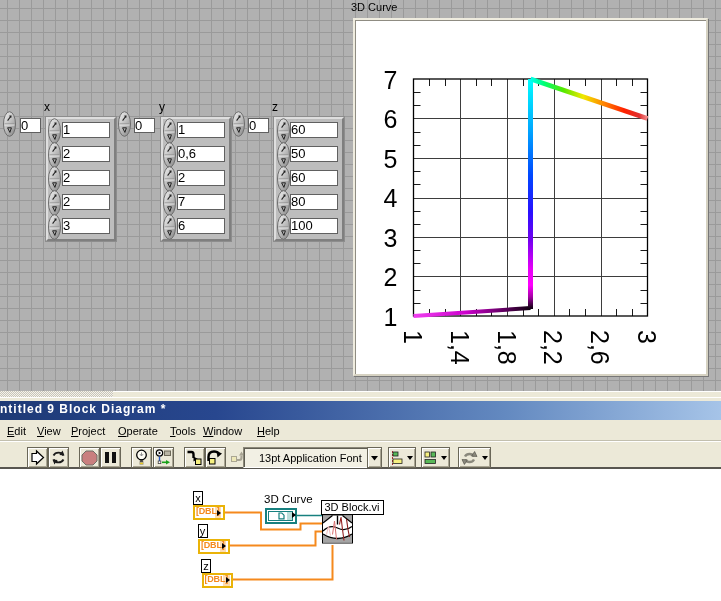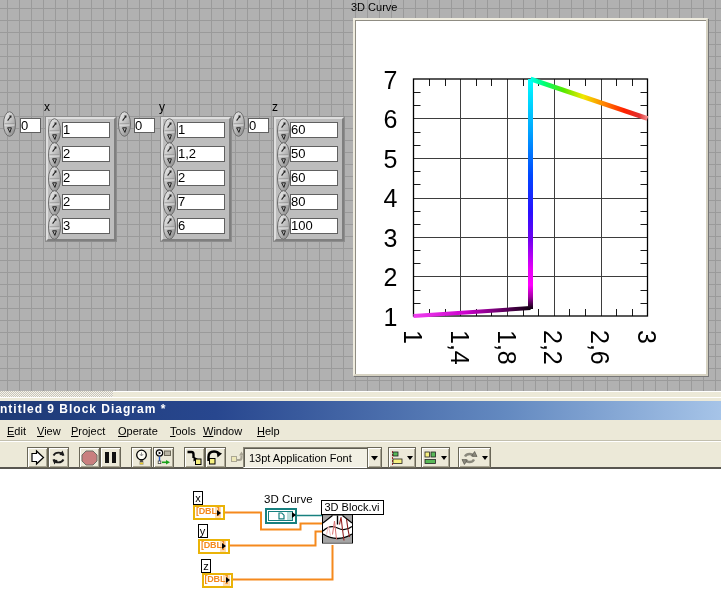--- a/index.html
+++ b/index.html
@@ -125,21 +125,21 @@
 <path d="M4.6,16.8 L8.4,16.8 L6.9,21.4 Z" fill="none" stroke="#222" stroke-width="1"></path>
 </svg>
 <div class="nbox" style="left:177px;top:122px;width:48px;height:16px;font-size:13px;line-height:14px">1</div>
 <svg class="abs" style="left:163px;top:142px" width="13" height="26" viewBox="0 0 13 26">
 <ellipse cx="6.5" cy="13" rx="6" ry="12.3" fill="url(#sg)" stroke="#6d6d6d" stroke-width="1"></ellipse>
 <line x1="1.5" y1="13" x2="11.5" y2="13" stroke="#8a8a8a"></line>
 <line x1="1.5" y1="14" x2="11.5" y2="14" stroke="#e8e8e8"></line>
 <path d="M4.6,9.6 L7.8,5.2 M6.4,5 L8,5 L7.8,6.8" stroke="#222" stroke-width="1.1" fill="none"></path>
 <path d="M4.6,16.8 L8.4,16.8 L6.9,21.4 Z" fill="none" stroke="#222" stroke-width="1"></path>
 </svg>
-<div class="nbox" style="left:177px;top:146px;width:48px;height:16px;font-size:13px;line-height:14px">1,2</div>
+<div class="nbox" style="left:177px;top:146px;width:48px;height:16px;font-size:13px;line-height:14px">0,6</div>
 <svg class="abs" style="left:163px;top:166px" width="13" height="26" viewBox="0 0 13 26">
 <ellipse cx="6.5" cy="13" rx="6" ry="12.3" fill="url(#sg)" stroke="#6d6d6d" stroke-width="1"></ellipse>
 <line x1="1.5" y1="13" x2="11.5" y2="13" stroke="#8a8a8a"></line>
 <line x1="1.5" y1="14" x2="11.5" y2="14" stroke="#e8e8e8"></line>
 <path d="M4.6,9.6 L7.8,5.2 M6.4,5 L8,5 L7.8,6.8" stroke="#222" stroke-width="1.1" fill="none"></path>
 <path d="M4.6,16.8 L8.4,16.8 L6.9,21.4 Z" fill="none" stroke="#222" stroke-width="1"></path>
 </svg>
 <div class="nbox" style="left:177px;top:170px;width:48px;height:16px;font-size:13px;line-height:14px">2</div>
 <svg class="abs" style="left:163px;top:190px" width="13" height="26" viewBox="0 0 13 26">
 <ellipse cx="6.5" cy="13" rx="6" ry="12.3" fill="url(#sg)" stroke="#6d6d6d" stroke-width="1"></ellipse>
@@ -373,21 +373,21 @@
 <path d="M10.5,3 L16,5.5 11.5,9.5 Z" fill="#000"></path>
 <rect x="3.5" y="10.5" width="5.5" height="5.5" fill="#f6f080" stroke="#000"></rect>
       </svg></div>
 <div class="abs" style="left:229px;top:6px"><svg width="19" height="19" viewBox="0 0 19 19">
 <rect x="2.5" y="8.5" width="5" height="5" fill="#eee8b8" stroke="#aaa692"></rect>
 <path d="M7.5,12 H10.5 Q12.5,12 12.5,9.5 V7.5" fill="none" stroke="#a8a494" stroke-width="2.2"></path>
 <path d="M10,7.5 H15 L12.5,3.5 Z" fill="#a8a494"></path>
       </svg></div>
 <div class="abs" style="left:243px;top:5px;width:125px;height:21px;background:#f2f0e4;
  border:1px solid #8a8778;border-bottom-color:#fff;border-right-color:#fff;
- box-shadow:inset 1px 1px 0 #5f5d52;font-size:11px;line-height:20px;color:#000;padding-left:5px">13pt Application Font</div>
+ box-shadow:inset 1px 1px 0 #5f5d52;font-size:11px;line-height:20px;color:#000;padding-left:15px">13pt Application Font</div>
 <div class="tbtn" style="left:367px;width:15px">
  <svg width="13" height="19" viewBox="0 0 13 19">
         <path d="M3,8 h7 l-3.5,4.5 Z" fill="#000"></path>
       </svg></div>
 <div class="tbtn" style="left:388px;width:28px">
       <svg class="abs" style="left:2px;top:3px" width="16" height="15" viewBox="0 0 16 15">
 <path d="M1.5,0 v14" stroke="#b03030" stroke-width="1" stroke-dasharray="2,1"></path>
 <rect x="2" y="1" width="5" height="4" fill="#58b858" stroke="#222" stroke-width="0.8"></rect>
 <rect x="2" y="8" width="9" height="4.5" fill="#f6f080" stroke="#222" stroke-width="0.8"></rect>
       </svg>

